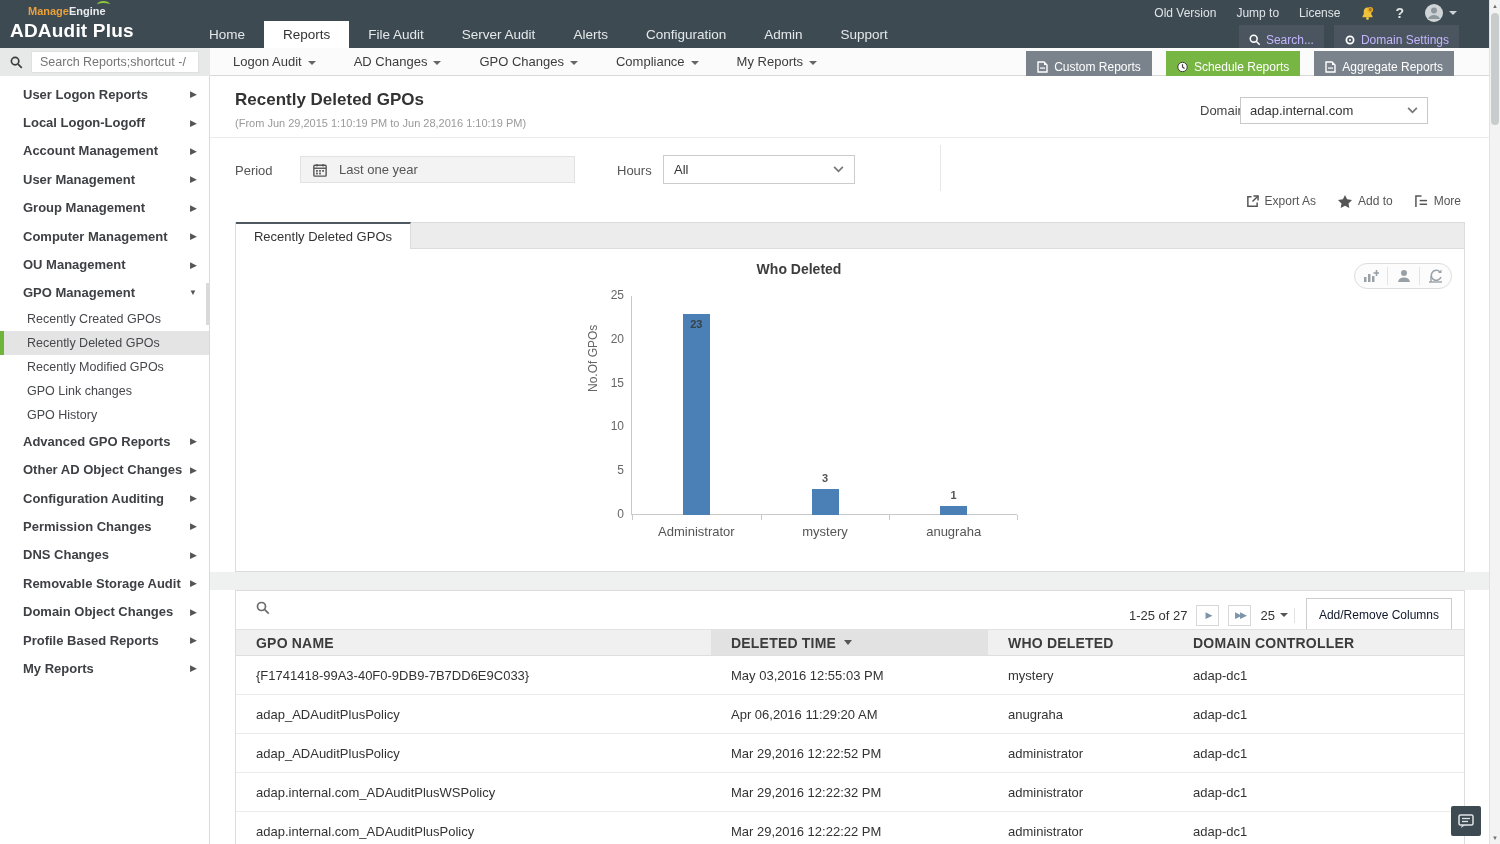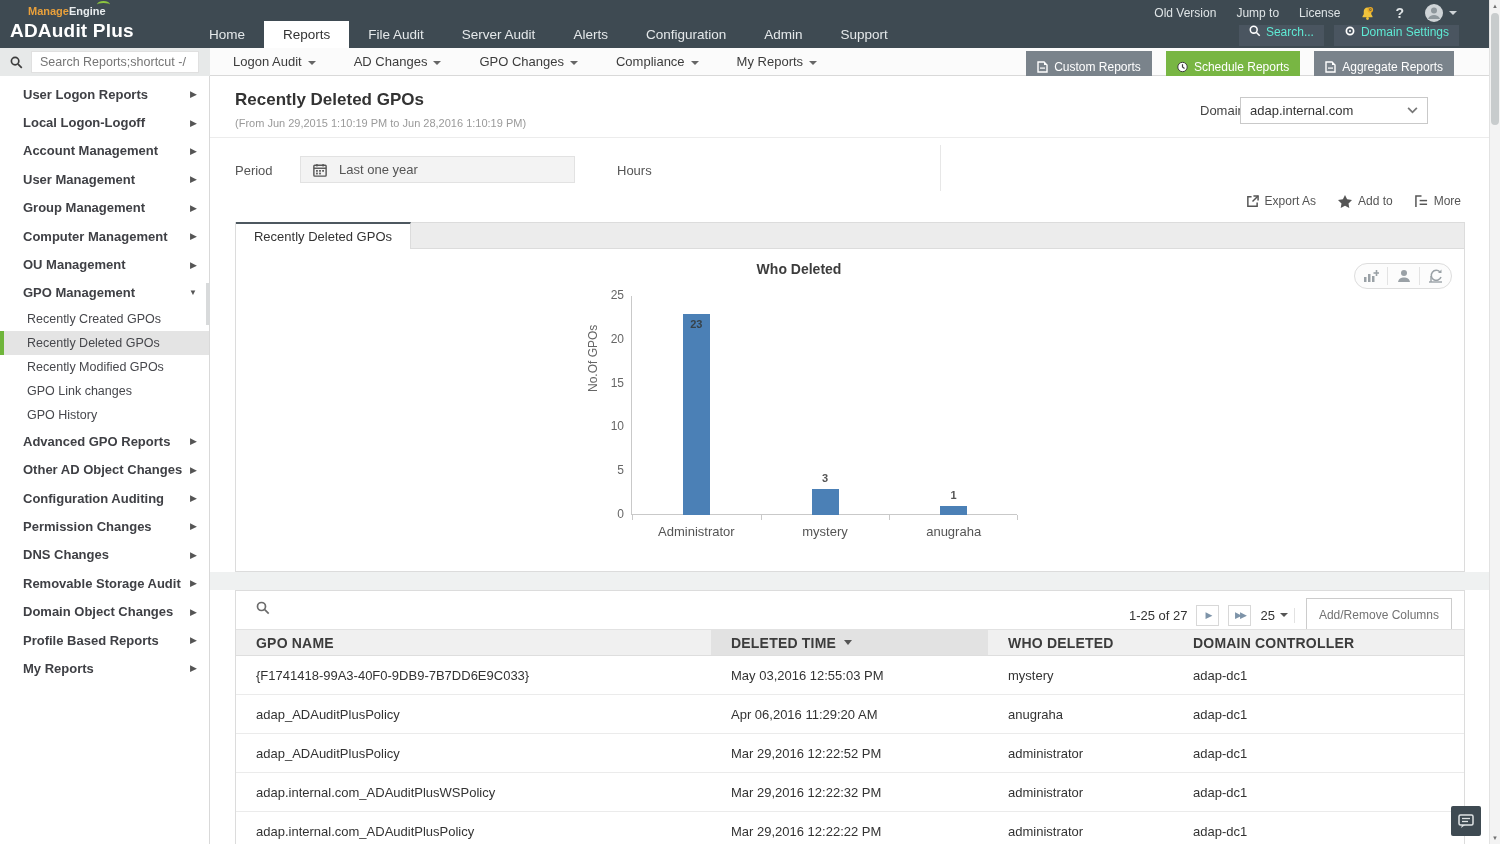--- a/index.html
+++ b/index.html
@@ -19,22 +19,22 @@
   .utility { position:absolute; right:32px; top:4px; height:18px; display:flex; align-items:center; gap:20px; }
   .utility .ulink { color:#dfe4e6; font-size:12px; cursor:pointer; }
   .utility .uicon { display:flex; align-items:center; color:#dfe4e6; }
   .help-q { font-size:14px; font-weight:bold; color:#e6eaec; }
   .avatar-wrap { display:flex; align-items:center; gap:5px; }
   .caret-down { width:0; height:0; border-left:4px solid transparent; border-right:4px solid transparent; border-top:4px solid #cfd4d7; display:inline-block; }
   .nav { position:absolute; left:190px; top:21px; height:27px; display:flex; }
   .nav .tab { padding:0 19px; line-height:27px; font-size:13.5px; color:#e4e8ea; cursor:pointer; }
   .nav .tab.active { background:#fff; color:#333; }
   .hdr-btns { position:absolute; right:30px; top:25px; display:flex; gap:10px; }
-  .hdr-btn { background:#4a5560; color:#5eead4; font-size:12px; height:21px; padding:0 10px;
-    display:flex; gap:5px; cursor:pointer; }
+  .hdr-btn { background:#4a5560; color:#c4b5fd; font-size:12px; height:21px; padding:15px 10px;
+    display:flex; align-items:center; gap:5px; cursor:pointer; }
   
   .menubar { position:absolute; left:0; top:48px; width:1489px; height:28px; background:#fbfbfb; border-bottom:1px solid #d9d9d9; }
   .mb-search { position:absolute; left:0; top:0; width:210px; height:28px; background:#e7e9e9; display:flex; align-items:center; }
   .mb-search .mag { margin:0 8px 0 10px; }
   .mb-search input { width:168px; height:22px; border:1px solid #e0e0e0; background:#fff; font-size:12.5px;
     font-family:"Liberation Sans",sans-serif; color:#555; padding:0 8px; outline:none; }
   .mb-menus { position:absolute; left:214px; top:0; height:27px; display:flex; }
   .mb-menu { padding:0 19px; line-height:27px; font-size:13px; color:#3c3c3c; cursor:pointer; }
   .mb-menu .dcaret { display:inline-block; width:0; height:0; border-left:4px solid transparent; border-right:4px solid transparent; border-top:4px solid #666; margin-left:6px; vertical-align:middle; }
   .mb-actions { position:absolute; right:35px; top:3px; display:flex; gap:14px; }
@@ -85,21 +85,21 @@
   .btick { position:absolute; width:1px; height:5px; background:#c9c9c9; }
   .band { position:absolute; left:0; top:496px; width:1279px; height:18px; background:#eff1f1; }
   
   .table-box { position:absolute; left:25px; top:514px; width:1230px; height:330px; background:#fff; border:1px solid #dcdcdc; }
   .tb-search { position:absolute; left:20px; top:10px; cursor:pointer; }
   .tb-pag { position:absolute; right:12px; top:7px; display:flex; align-items:center; gap:9px; }
   .tb-range { font-size:13px; color:#333; }
   .pg-btn { width:23px; height:21px; border:1px solid #d8d8d8; background:#fff; display:flex; align-items:center; justify-content:center;
     color:#7d93a8; font-size:9px; cursor:pointer; letter-spacing:-2px; }
   .pg-size { font-size:13px; color:#333; display:flex; align-items:center; gap:5px; cursor:pointer; padding-right:6px; border-right:1px solid #e2e2e2; margin-right:2px; }
-  .arc-btn { height:23px; border:1px solid #ccc; background:#fff; font-size:12px; color:#737373; display:flex; align-items:center; padding:16px 12px; cursor:pointer; }
+  .arc-btn { height:23px; border:1px solid #ccc; background:#fff; font-size:12px; color:#0f172a; display:flex; align-items:center; padding:16px 12px; cursor:pointer; }
   .thead { position:absolute; left:0; top:38px; width:1228px; height:27px; display:flex; background:#f0f0f0;
     border-top:1px solid #e2e2e2; border-bottom:1px solid #dedede; }
   .th { font-size:14px; font-weight:bold; color:#3c3c3c; padding-left:20px; display:flex; align-items:center; letter-spacing:.2px; }
   .th.sorted { background:#e2e2e2;text-align:right; }
   .th .dcaret { display:inline-block; width:0; height:0; border-left:4px solid transparent; border-right:4px solid transparent; border-top:5px solid #555; margin-left:8px; }
   .tbody { position:absolute; left:0; top:65px; width:1228px; }
   .tr { display:flex; height:39px; border-bottom:1px solid #ebebeb; cursor:pointer; }
   .td { font-size:13px; color:#333; padding-left:20px; display:flex; align-items:center; }
   
   .chat-btn { position:absolute; left:1451px; top:806px; width:30px; height:30px; background:#3e4a52; border-radius:2px;
@@ -310,20 +310,26 @@
         <line x1="11.5" y1="1" x2="11.5" y2="4" stroke="#555" stroke-width="1.6"></line>
         <rect x="3.5" y="8" width="2" height="2" fill="#555"></rect>
         <rect x="7" y="8" width="2" height="2" fill="#555"></rect>
         <rect x="10.5" y="8" width="2" height="2" fill="#555"></rect>
         <rect x="3.5" y="11" width="2" height="2" fill="#555"></rect>
         <rect x="7" y="11" width="2" height="2" fill="#555"></rect>
       </svg>
     <span class="pval">Last one year</span>
   </div>
   <div class="flt-label" style="left:407px; top:87px;">Hours</div>
+  <div class="hours-select">
+    <span>All</span>
+    <svg width="11" height="7" viewBox="0 0 12 8">
+        <path d="M1 1l5 5 5-5" fill="none" stroke="#777" stroke-width="2"></path>
+      </svg>
+  </div>
   <div class="vline"></div>
 
   <div class="rpt-actions">
     <div class="rpt-act">
       <svg width="13" height="13" viewBox="0 0 14 14">
           <path d="M6 2H2v10h10V8" fill="none" stroke="#555" stroke-width="1.6"></path>
           <path d="M8 1h5v5" fill="none" stroke="#555" stroke-width="1.6"></path>
           <line x1="13" y1="1" x2="7" y2="7" stroke="#555" stroke-width="1.6"></line>
         </svg>
       <span>Export As</span>

